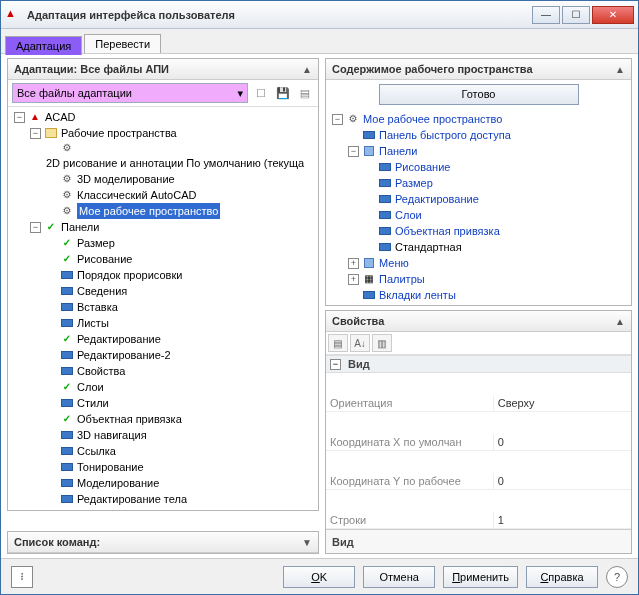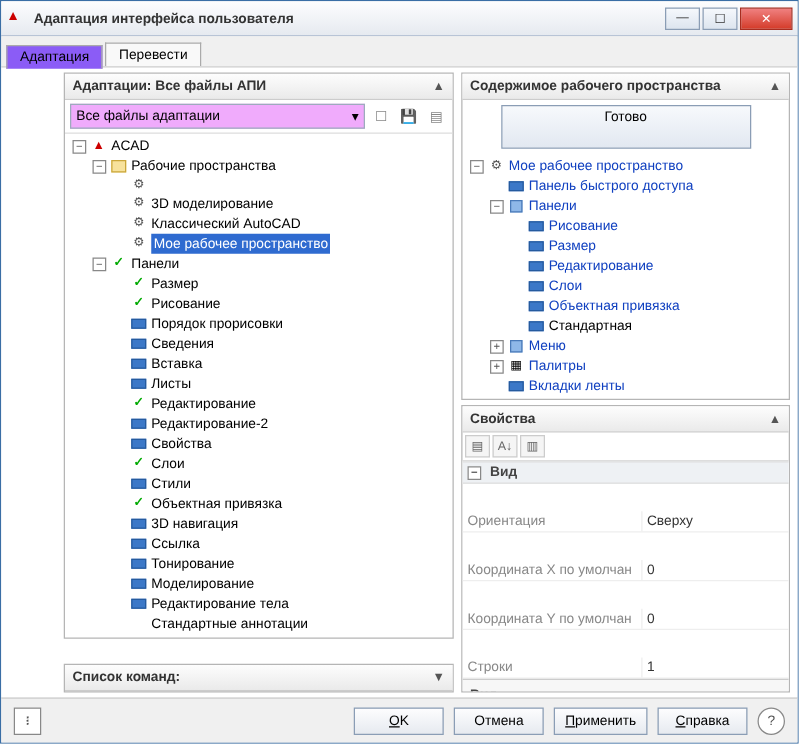--- a/index.html
+++ b/index.html
@@ -8,21 +8,21 @@
 .titlebar { height: 28px; background: linear-gradient(#fdfdfe, #e6eaf0); display: flex; align-items: center; padding: 0 4px; border-bottom: 1px solid #b8c4d6; }
 .titlebar-icon { width: 16px; height: 16px; margin-right: 6px; }
 .titlebar-text { flex: 1; color: #333; font-weight: bold; }
 .win-btns { display: flex; gap: 2px; }
 .win-btn { width: 28px; height: 18px; border: 1px solid #8a9db5; background: linear-gradient(#f5f8fc,#dde5ef); display: flex; align-items: center; justify-content: center; font-size: 10px; color: #333; }
 .win-btn.close { background: linear-gradient(#f08080,#d43c2a); color: #fff; border-color: #a82c1f; width: 42px; }
 .tabbar { height: 24px; display: flex; align-items: flex-end; padding: 2px 4px 0; background: #f0f0f0; }
 .tab { padding: 3px 10px; border: 1px solid #aaa; border-bottom: none; background: #f9f9f9; margin-right: 2px; }
 .tab.active { background: #8b5cf6; position: relative; top: 2px; }
 .content { flex: 1; display: flex; gap: 6px; padding: 4px 6px; background: #fff; border-top: 1px solid #ccc; overflow: hidden; }
-.leftcol { width: 312px; display: flex; flex-direction: column; gap: 20px; margin-left: 44px; }
+.leftcol { width: 312px; display: flex; flex-direction: column; gap: 20px; }
 .rightcol { flex: 1; display: flex; flex-direction: column; gap: 4px; }
 .panel { border: 1px solid #b5b5b5; background: #fff; display: flex; flex-direction: column; }
 .panel-head { background: linear-gradient(#fdfdfd,#eaeaea); border-bottom: 1px solid #ccc; padding: 4px 6px; display: flex; align-items: center; justify-content: space-between; font-weight: bold; color: #333; }
 .chev { font-size: 10px; color: #555; }
 .toolbar { display: flex; align-items: center; gap: 4px; padding: 3px 4px; border-bottom: 1px solid #ddd; }
 .combo { flex: 1; height: 20px; border: 1px solid #9dabbd; background: #f0abfc; display: flex; align-items: center; padding: 0 4px; justify-content: space-between; }
 .tb-icon { width: 18px; height: 18px; display: flex; align-items: center; justify-content: center; color: #888; }
 .tree { flex: 1; overflow: auto; padding: 2px 4px; }
 .tree ul { list-style: none; margin: 0; padding-left: 16px; }
 .tree > ul { padding-left: 2px; }
@@ -32,21 +32,21 @@
 .sp { width: 14px; display: inline-block; }
 .ic { width: 14px; height: 14px; display: inline-flex; align-items: center; justify-content: center; margin-right: 3px; font-size: 10px; }
 .ic-acad { color: #c00; }
 .ic-folder { background: #f7e29c; border: 1px solid #caa63a; width: 12px; height: 10px; }
 .ic-gear { color: #555; }
 .ic-chk { color: #0a0; font-weight: bold; }
 .ic-bar { background: #3c78c8; width: 12px; height: 8px; border: 1px solid #255a9e; }
 .ic-sq { background: #8fb8e8; width: 10px; height: 10px; border: 1px solid #4a7ab8; }
 .sel { background: #2f6bd0; color: #fff; padding: 0 2px; }
 .link { color: #1040c0; }
-.done-btn { display: block; margin: 4px auto; width: 200px; height: 35px; border: 1px solid #8a9db5; background: linear-gradient(#f7f9fc,#e2e8f1); text-align: center; line-height: 18px; }
+.done-btn { display: block; margin: 4px auto; width: 200px; height: 21px; border: 1px solid #8a9db5; background: linear-gradient(#f7f9fc,#e2e8f1); text-align: center; line-height: 18px; }
 .prop-tool { display: flex; gap: 2px; padding: 2px; border-bottom: 1px solid #ddd; }
 .prop-tool div { width: 20px; height: 18px; border: 1px solid #ccc; background: #f5f5f5; display: flex; align-items: center; justify-content: center; font-size: 10px; color: #666; }
 .prop-grid { flex: 1; background: #fff; font-size: 11px; }
 .prop-cat { background: #eef1f4; padding: 2px 4px; font-weight: bold; color: #444; border-top: 1px solid #ddd; border-bottom: 1px solid #ddd; display: flex; align-items: center; gap: 4px; }
 .prop-row { display: flex; border-bottom: 1px solid #eee; margin-top: 22px; }
 .prop-row div { padding: 2px 4px; }
 .prop-k { width: 55%; color: #888; border-right: 1px solid #eee; overflow: hidden; }
 .prop-v { flex: 1; color: #333; }
 .desc { border-top: 1px solid #ccc; padding: 6px; min-height: 40px; background: #f7f7f7; font-weight: bold; color: #444; }
 .bottombar { height: 36px; display: flex; align-items: center; justify-content: flex-end; gap: 8px; padding: 0 10px; border-top: 1px solid #ccc; background: #f0f0f0; }
@@ -101,20 +101,21 @@
                 <li>
                     <span class="exp">−</span>
                     <span class="ic">
                       <span class="ic-folder"></span>
                     </span>
                     <span>Рабочие пространства</span>
                   <ul>
                     <li>
                         <span class="sp"></span>
                         <span class="ic ic-gear">⚙</span>
+                        <span>2D рисование и аннотации По умолчанию (текуща</span>
                       </li>
                     <li>
                         <span class="sp"></span>
                         <span class="ic ic-gear">⚙</span>
                         <span>3D моделирование</span>
                       </li>
                     <li>
                         <span class="sp"></span>
                         <span class="ic ic-gear">⚙</span>
                         <span>Классический AutoCAD</span>
@@ -375,21 +376,21 @@
           <div id="props-rows">
               <div class="prop-row">
                 <div class="prop-k">Ориентация</div>
                 <div class="prop-v">Сверху</div>
               </div>
               <div class="prop-row">
                 <div class="prop-k">Координата X по умолчан</div>
                 <div class="prop-v">0</div>
               </div>
               <div class="prop-row">
-                <div class="prop-k">Координата Y по умолчан</div>
+                <div class="prop-k">Координата Y по рабочее</div>
                 <div class="prop-v">0</div>
               </div>
               <div class="prop-row">
                 <div class="prop-k">Строки</div>
                 <div class="prop-v">1</div>
               </div>
             </div>
         </div>
         <div class="desc">Вид</div>
       </div>

